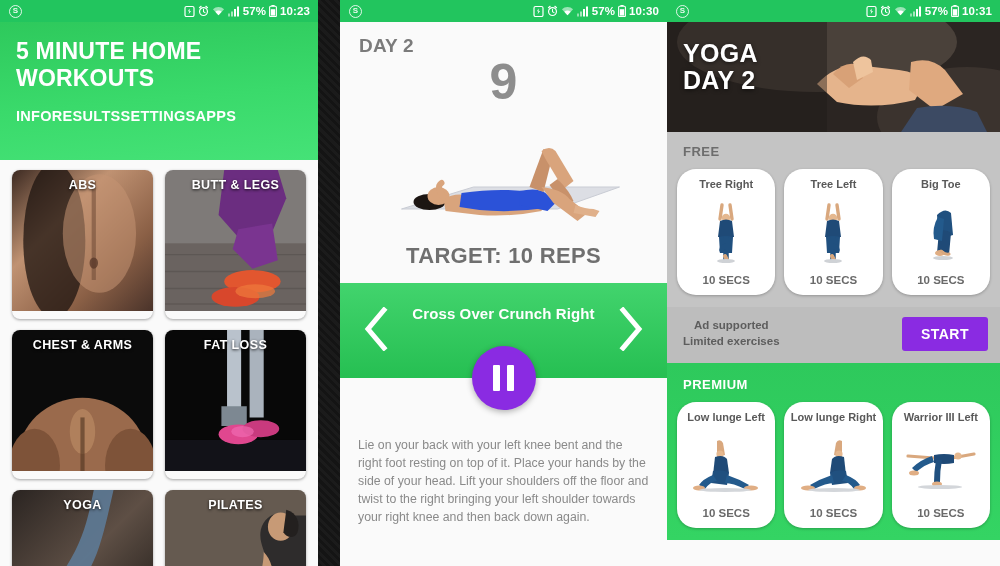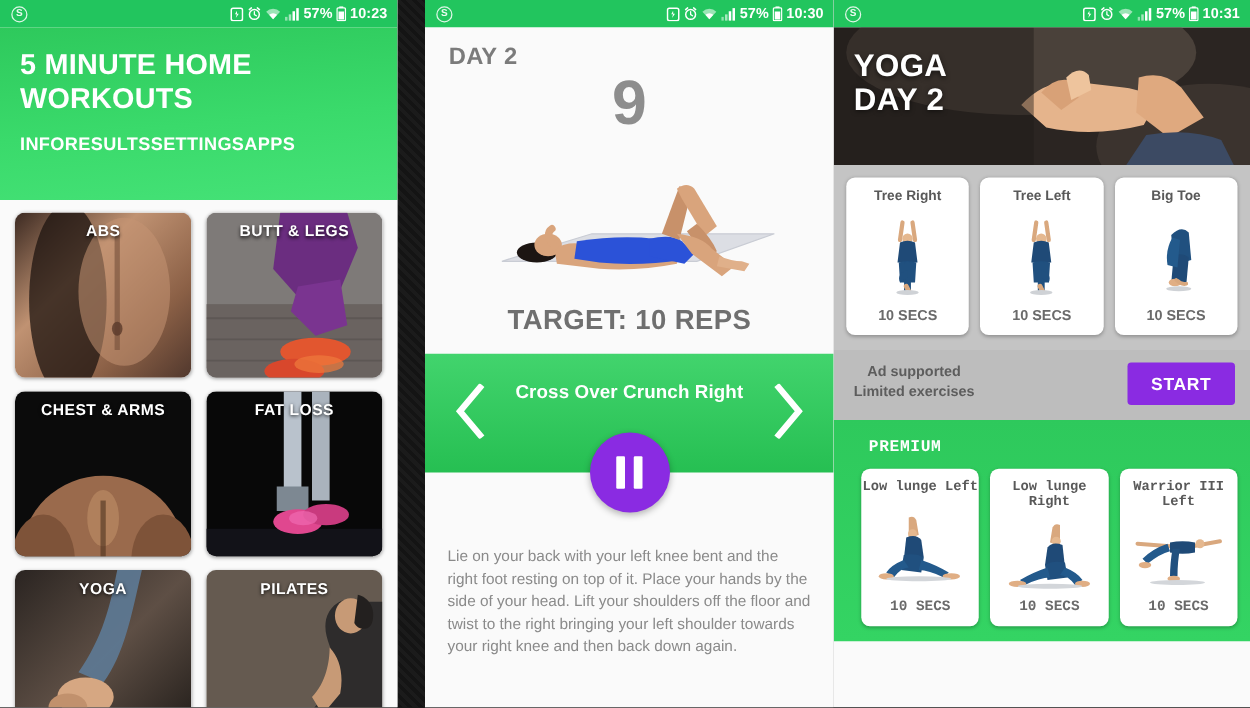--- a/index.html
+++ b/index.html
@@ -52,21 +52,21 @@
   }
   .p1-tab {
     color: #fff; font-size: 14.5px; font-weight: bold; letter-spacing: .3px;
     cursor: pointer; padding-bottom: 2px;
   }
   .p1-grid {
     padding: 10px 12px; display: grid; grid-template-columns: 1fr 1fr;
     gap: 11px 12px; background: #fafafa; height: 406px;
   }
   .tile {
-    position: relative; border-radius: 8px; overflow: hidden; height: 132px;
+    position: relative; border-radius: 8px; overflow: hidden; height: 149px;
     box-shadow: 0 1px 3px rgba(0,0,0,.35); cursor: pointer;
   }
   .tile-label {
     position: absolute; top: 8px; left: 0; right: 0; text-align: center;
     color: #fff; font-size: 12.5px; font-weight: bold; letter-spacing: .4px;
     text-shadow: 0 1px 3px rgba(0,0,0,.85); z-index: 3;
   }
   .tile-img { position: absolute; inset: 0; }
 
   
@@ -120,41 +120,41 @@
   }
   .p3-free-sec { background: #c4c4c4; padding: 10px 0 12px 0; }
   .sec-head {
     font-size: 13px; font-weight: bold; letter-spacing: .5px;
     padding: 2px 0 10px 16px;
   }
   .sec-head.free { color: #6d6d6d; }
   .sec-head.premium { color: #ffffff; }
   .card-row { display: flex; gap: 9px; padding: 0 10px; }
   .pcard {
-    flex: 1; background: #fff; border-radius: 7px; height: 126px;
+    flex: 1; background: #fff; border-radius: 19px; height: 126px;
     display: flex; flex-direction: column; align-items: center;
     box-shadow: 0 1px 3px rgba(0,0,0,.25); cursor: pointer; padding-top: 9px;
   }
   .pcard-title { font-size: 11px; color: #595959; font-weight: bold; text-align: center; }
   .pcard-fig { flex: 1; display: flex; align-items: center; justify-content: center; }
   .pcard-secs { font-size: 11.5px; color: #6a6a6a; font-weight: bold; padding-bottom: 9px; }
   .p3-adbar {
     background: #bdbdbd; display: flex; align-items: center;
     padding: 10px 12px 12px 16px;
   }
   .adtext { color: #5d5d5d; font-size: 11.5px; font-weight: bold; line-height: 1.35; text-align: center; }
   .startbtn {
     margin-left: auto; background: #8a2be2; color: #fff; border: none;
     font-size: 14px; font-weight: bold; letter-spacing: .5px;
     padding: 9px 19px; border-radius: 3px; cursor: pointer;
     font-family: "Liberation Sans", sans-serif;
   }
   .p3-premium-sec {
     background: linear-gradient(180deg,#2ec95c 0%,#34d463 100%);
-    padding: 12px 0 12px 12px; flex: 1; font-family: Liberation Mono, monospace;
+    padding: 12px 0 12px 0; flex: 1;
   }
 </style>
 </head>
 <body>
 
 <div class="screens">
 
   <div class="panel panel-1">
     <div class="statusbar">
       <div class="sb-left">
@@ -426,20 +426,21 @@
         <path d="M250 86 q34 -6 60 4 l10 20 h-86z" fill="#3c4a63"></path>
         <rect x="0" y="0" width="160" height="110" fill="#1e1a18" opacity=".45"></rect>
       </svg>
       <div class="p3-hero-title">
         <div>YOGA</div>
         <div>DAY 2</div>
       </div>
     </div>
 
     <div class="p3-free-sec">
+      <div class="sec-head free">FREE</div>
       <div class="card-row">
 
         <div class="pcard">
           <div class="pcard-title">Tree Right</div>
           <div class="pcard-fig">
             <svg width="48" height="62" viewBox="0 0 48 62">
               <path d="M20 4 L18 18 M28 4 L30 18" stroke="#d9a87e" stroke-width="3.4" fill="none" stroke-linecap="round"></path>
               <circle cx="24" cy="17" r="4.2" fill="#e5b88f"></circle>
               <path d="M18 20 q6 -3 12 0 l2 16 -16 0z" fill="#1f4a77"></path>
               <path d="M17 36 q7 -2 14 0 l-1 16 -12 0z" fill="#20507f"></path>

